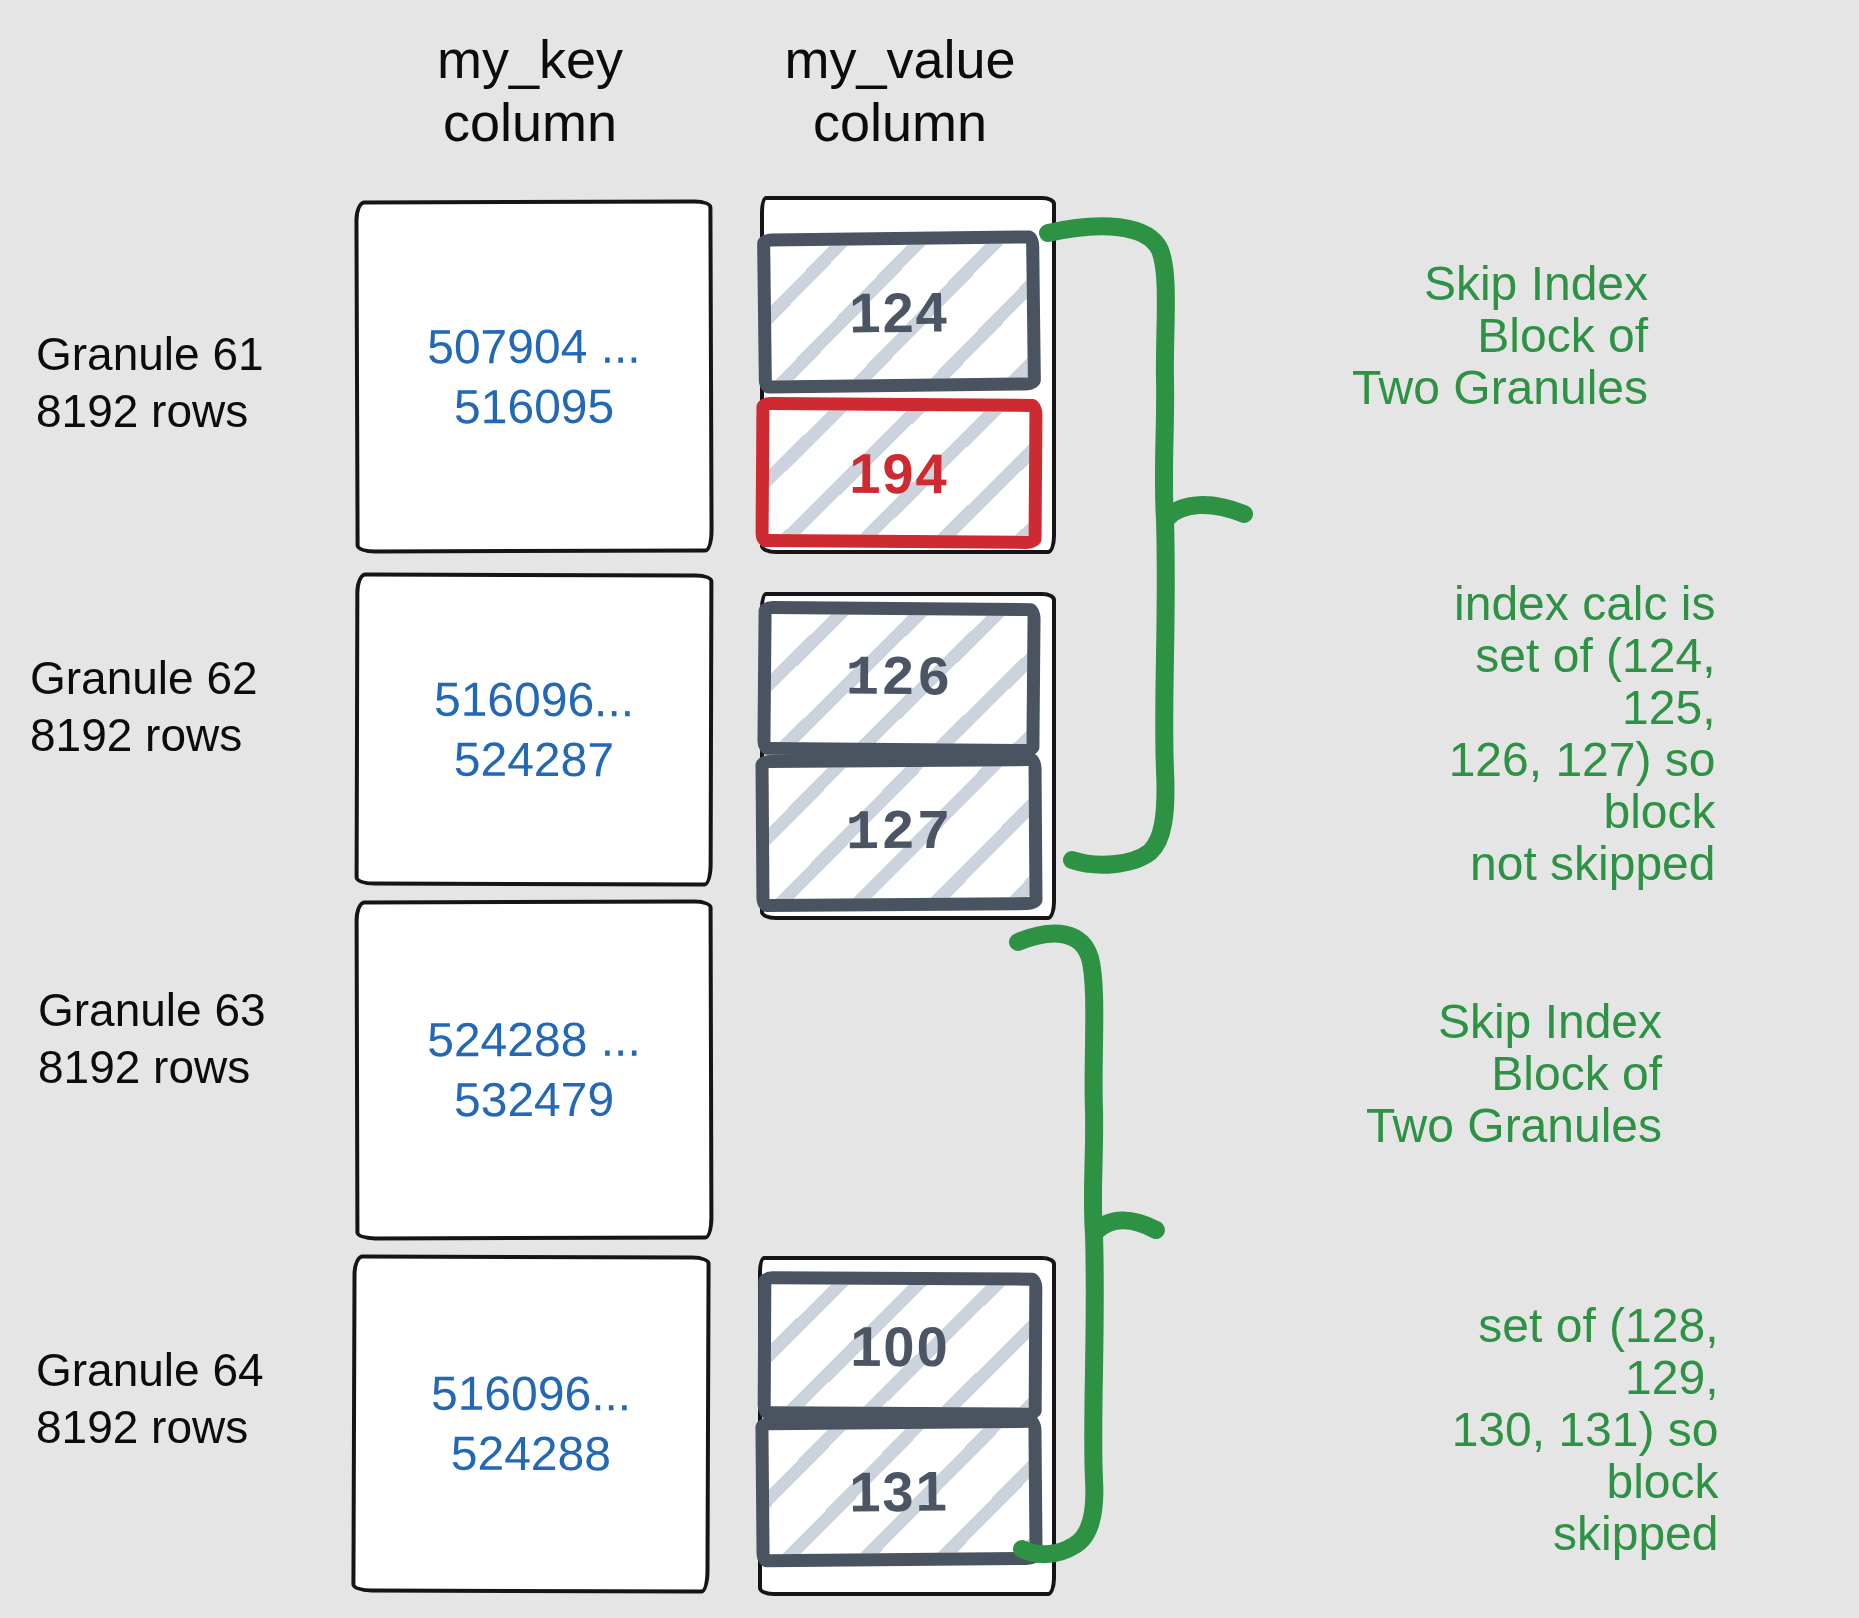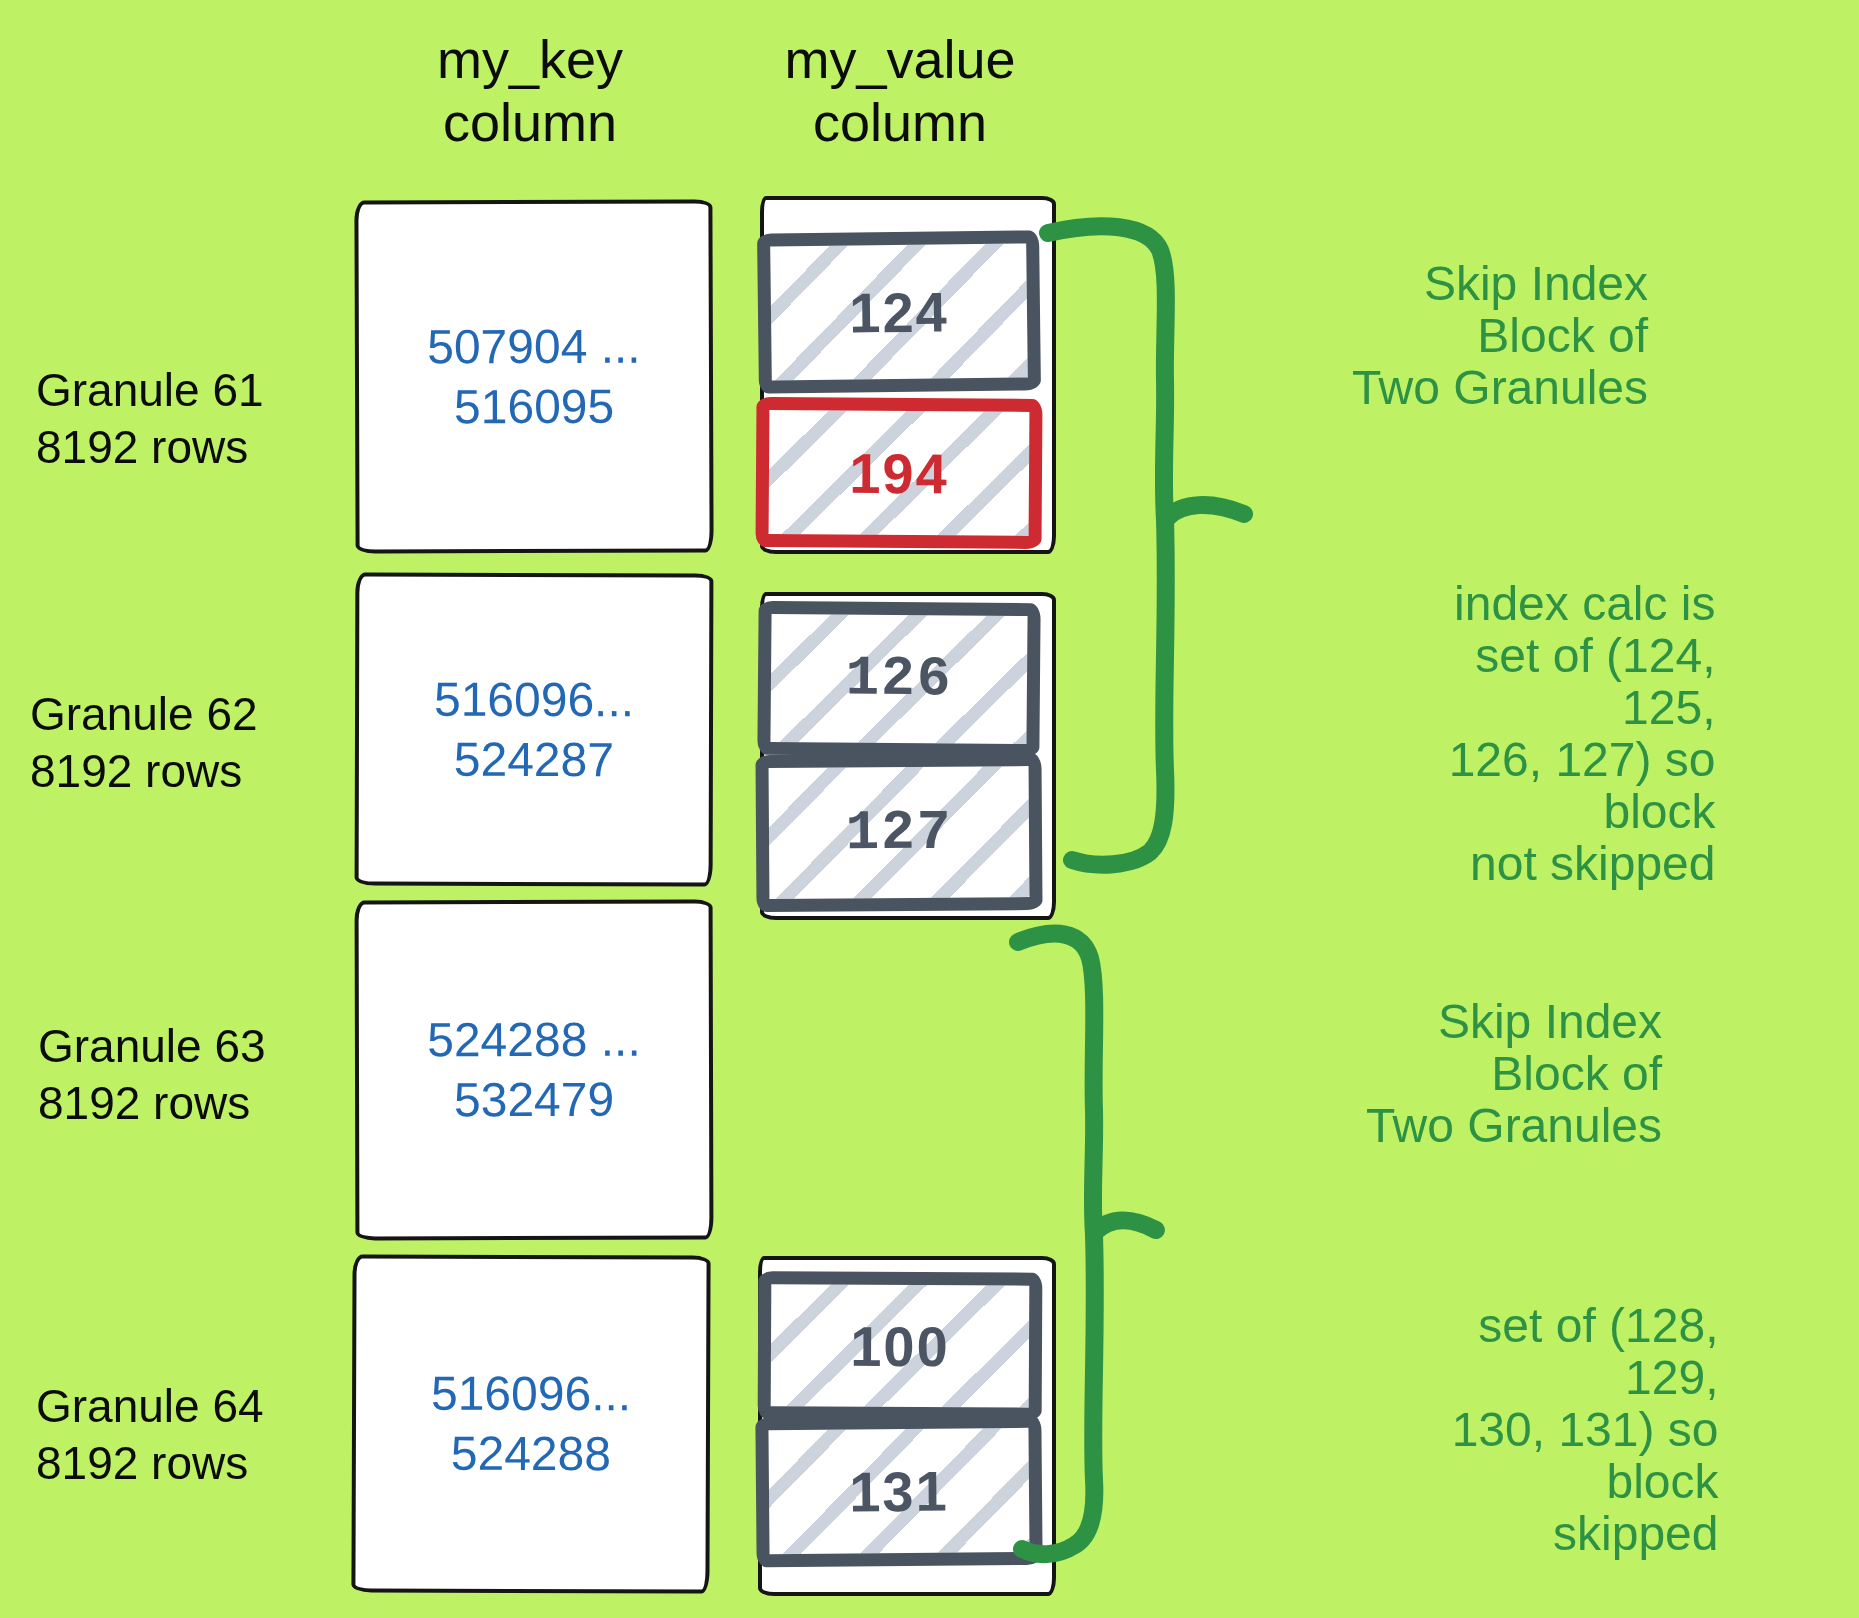--- a/index.html
+++ b/index.html
@@ -1,37 +1,36 @@
 <!DOCTYPE html>
 <html><head>
 <meta charset="utf-8">
 <style>
   html,body{margin:0;padding:0;background:#ffffff;}
   .canvas{
     position:relative;
     width:1859px;height:1618px;
-    background:#bef264;
+    background:#e5e5e5;
     font-family:"Liberation Sans", sans-serif;
     overflow:hidden;
   }
   .col-header{
     position:absolute;
     transform:translateX(-50%);
     text-align:center;
     font-size:54px;line-height:63px;
     color:#0c0c0c;
     white-space:pre-line;
   }
   .g-label{
     position:absolute;
     font-size:46px;line-height:57px;
     color:#0c0c0c;
     white-space:pre-line;
     text-align:left;
-    margin-top:36px;
   }
   .sketch-box{
     position:absolute;
     background:#ffffff;
     border:4px solid #151515;
     border-radius:10px 18px 8px 20px / 20px 8px 22px 8px;
   }
   .key-box{
     display:flex;align-items:center;justify-content:center;
   }

